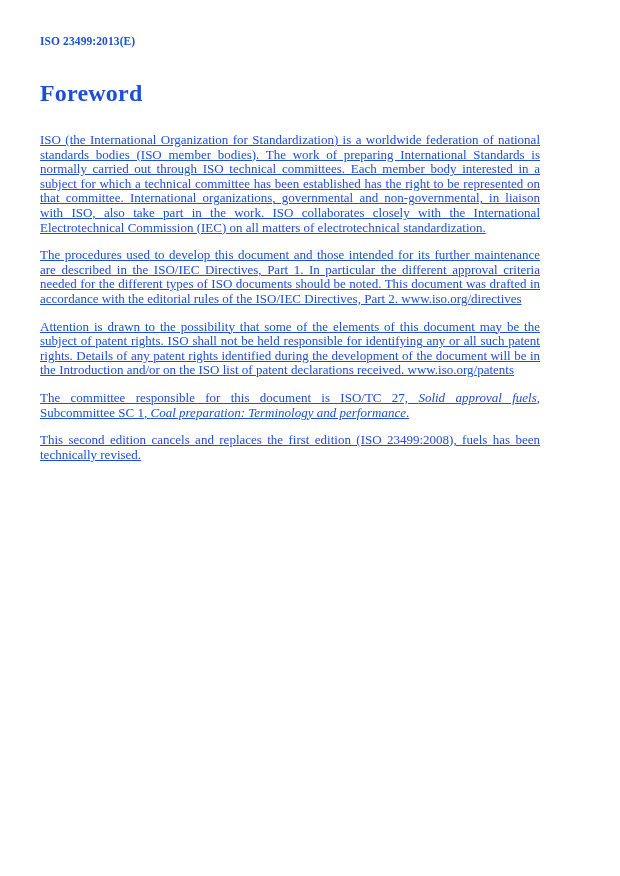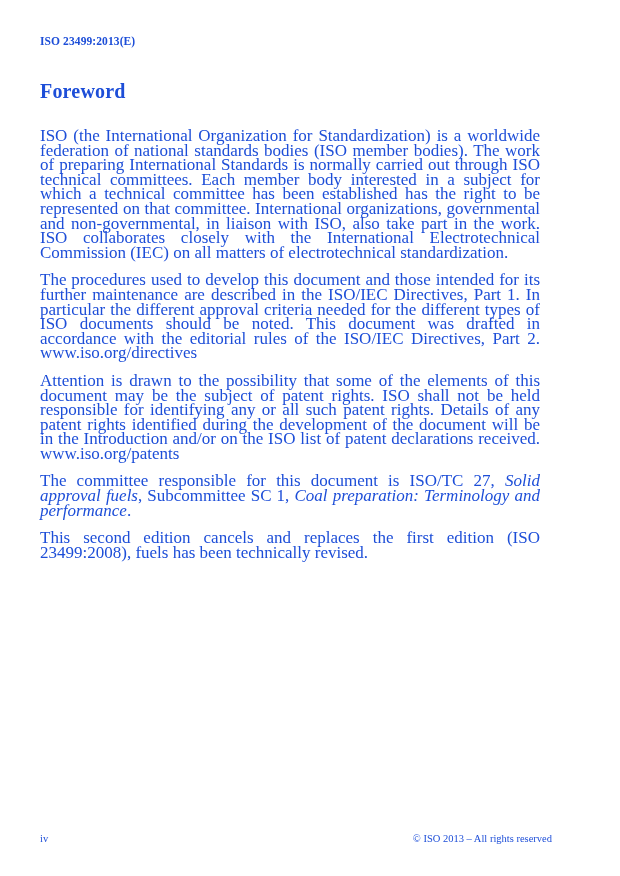--- a/index.html
+++ b/index.html
@@ -28,30 +28,31 @@
   }
   .content {
     position: absolute;
     top: 80px;
     left: 40px;
     width: 512px;
   }
   h1.title {
     font-family: "Liberation Serif", serif;
     font-weight: bold;
-    font-size: 20px;
+    font-size: 24px;
     margin: 0 0 26px 0;
     letter-spacing: 0.2px;
   }
   p.para {
-    font-size: 17px;
+    font-size: 13px;
     line-height: 14.6px;
     text-align: justify;
     margin: 0 12px 13px 0;
     hyphens: none;
+    text-decoration: underline;
   }
   p.para:last-child {
     margin-bottom: 0;
   }
   .ital {
     font-style: italic;
   }
   .footer {
     position: absolute;
     bottom: 32px;
@@ -80,19 +81,14 @@
     <p class="para">ISO (the International Organization for Standardization) is a worldwide federation of national standards bodies (ISO member bodies). The work of preparing International Standards is normally carried out through ISO technical committees. Each member body interested in a subject for which a technical committee has been established has the right to be represented on that committee. International organizations, governmental and non-governmental, in liaison with ISO, also take part in the work. ISO collaborates closely with the International Electrotechnical Commission (IEC) on all matters of electrotechnical standardization.</p>
     <p class="para">The procedures used to develop this document and those intended for its further maintenance are described in the ISO/IEC Directives, Part 1. In particular the different approval criteria needed for the different types of ISO documents should be noted. This document was drafted in accordance with the editorial rules of the ISO/IEC Directives, Part 2. www.iso.org/directives</p>
     <p class="para">Attention is drawn to the possibility that some of the elements of this document may be the subject of patent rights. ISO shall not be held responsible for identifying any or all such patent rights. Details of any patent rights identified during the development of the document will be in the Introduction and/or on the ISO list of patent declarations received. www.iso.org/patents</p>
 
     <p class="para"><span>The committee responsible for this document is ISO/TC 27, </span><span class="ital">Solid approval fuels</span><span>, Subcommittee SC 1, </span><span class="ital">Coal preparation: Terminology and performance</span><span>.</span></p>
 
     <p class="para">This second edition cancels and replaces the first edition (ISO 23499:2008), fuels has been technically revised.</p>
 
   </div>
 
-  <div class="footer">
-    <span class="left">iv</span>
-    <span class="right">© ISO 2013 – All rights reserved</span>
-    <div class="clear"></div>
-  </div>
 
 </div>
 
 </body></html>

